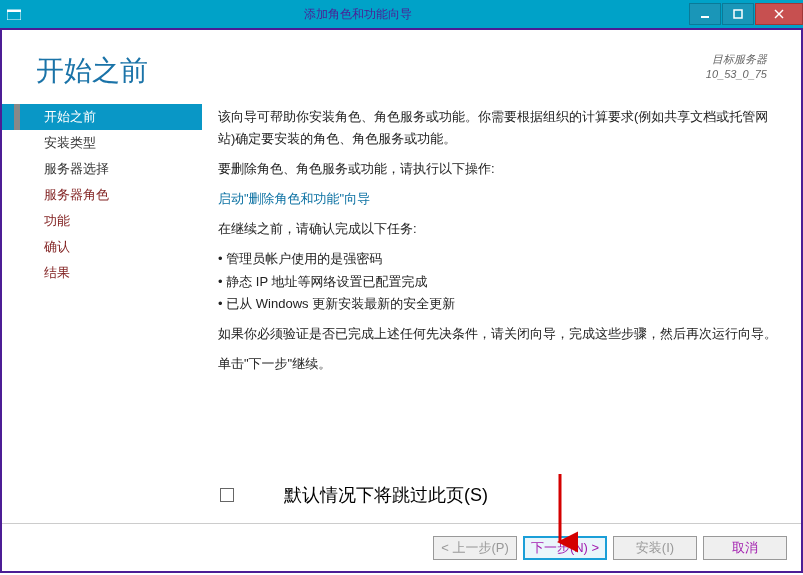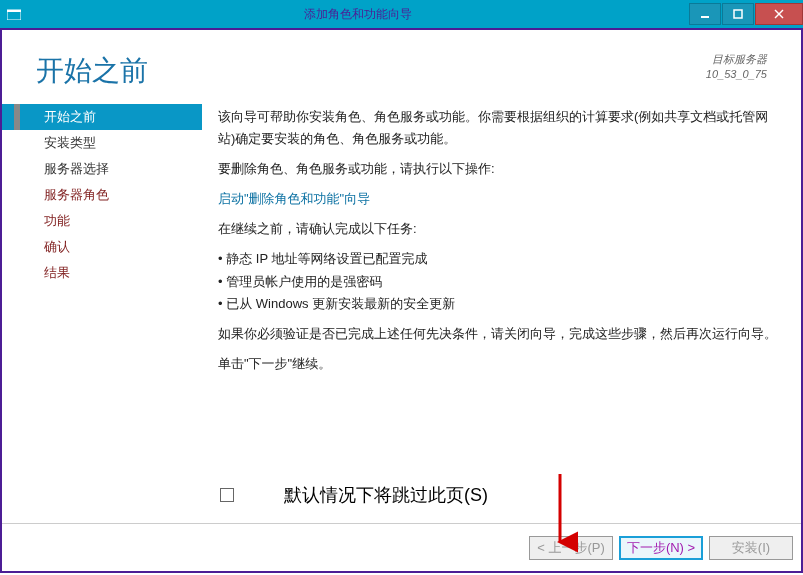--- a/index.html
+++ b/index.html
@@ -28,21 +28,21 @@
 
 .content { flex: 1; padding: 6px 24px 0 16px; font-size: 13px; color: #222; line-height: 1.7; }
 .content p { margin-bottom: 8px; }
 .content .link { color: #0d72a3; cursor: pointer; }
 .content ul { list-style: none; margin-bottom: 8px; }
 .content ul li::before { content: "• "; }
 
 .skip-row { position: absolute; left: 218px; bottom: 64px; display: flex; align-items: center; font-size: 18px; gap: 42px; }
 .skip-row .cb { width: 14px; height: 14px; border: 1px solid #666; margin-right: 8px; }
 
-.footer { height: 48px; border-top: 1px solid #ccc; display: flex; align-items: center; justify-content: flex-end; padding-right: 8px; gap: 6px; }
+.footer { height: 48px; border-top: 1px solid #ccc; display: flex; align-items: center; justify-content: flex-end; padding-right: 14px; gap: 6px; }
 .btn { min-width: 84px; height: 24px; font-size: 13px; border: 1px solid #999; background: #efefef; color: #a21caf; cursor: pointer; }
 .btn:disabled { color: #999; }
 .btn.primary { border: 2px solid #1a9fd8; background: #eaf6fb; }
 
 .arrow { position: absolute; left: 540px; top: 440px; pointer-events: none; }
 </style>
 </head>
 <body>
 
 <div class="titlebar">
@@ -93,38 +93,39 @@
       <div class="nav-item disabled">确认</div>
       <div class="nav-item disabled">结果</div>
     </div>
 
     <div class="content">
       <p>该向导可帮助你安装角色、角色服务或功能。你需要根据组织的计算要求(例如共享文档或托管网站)确定要安装的角色、角色服务或功能。</p>
       <p>要删除角色、角色服务或功能，请执行以下操作:</p>
       <p><span class="link">启动"删除角色和功能"向导</span></p>
       <p>在继续之前，请确认完成以下任务:</p>
       <ul>
+        <li>管理员帐户使用的是强密码</li>
         <li>静态 IP 地址等网络设置已配置完成</li>
-        <li>管理员帐户使用的是强密码</li>
         <li>已从 Windows 更新安装最新的安全更新</li>
       </ul>
       <p>如果你必须验证是否已完成上述任何先决条件，请关闭向导，完成这些步骤，然后再次运行向导。</p>
       <p>单击"下一步"继续。</p>
     </div>
   </div>
 
   <div class="skip-row">
     <span class="cb"></span>
     <span>默认情况下将跳过此页(S)</span>
   </div>
 
   <div class="footer">
     <button class="btn" disabled="">&lt; 上一步(P)</button>
     <button class="btn primary">下一步(N) &gt;</button>
     <button class="btn" disabled="">安装(I)</button>
+    <button class="btn">取消</button>
   </div>
 
   <svg class="arrow" width="36" height="90">
     <defs>
         <marker id="ah" markerWidth="8" markerHeight="8" refX="4" refY="7" orient="auto">
           <path d="M0,0 L8,0 L4,8 Z" fill="#d40000"></path>
         </marker>
       </defs>
     <line x1="18" y1="4" x2="18" y2="72" stroke="#d40000" stroke-width="3" marker-end="url(#ah)"></line>
   </svg>

